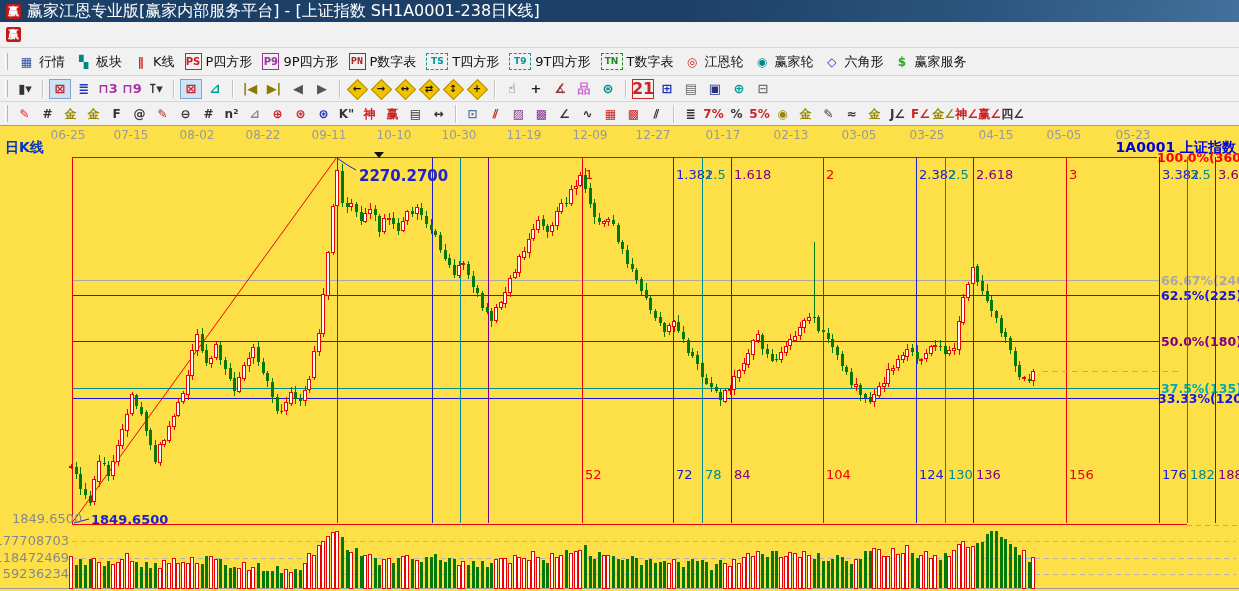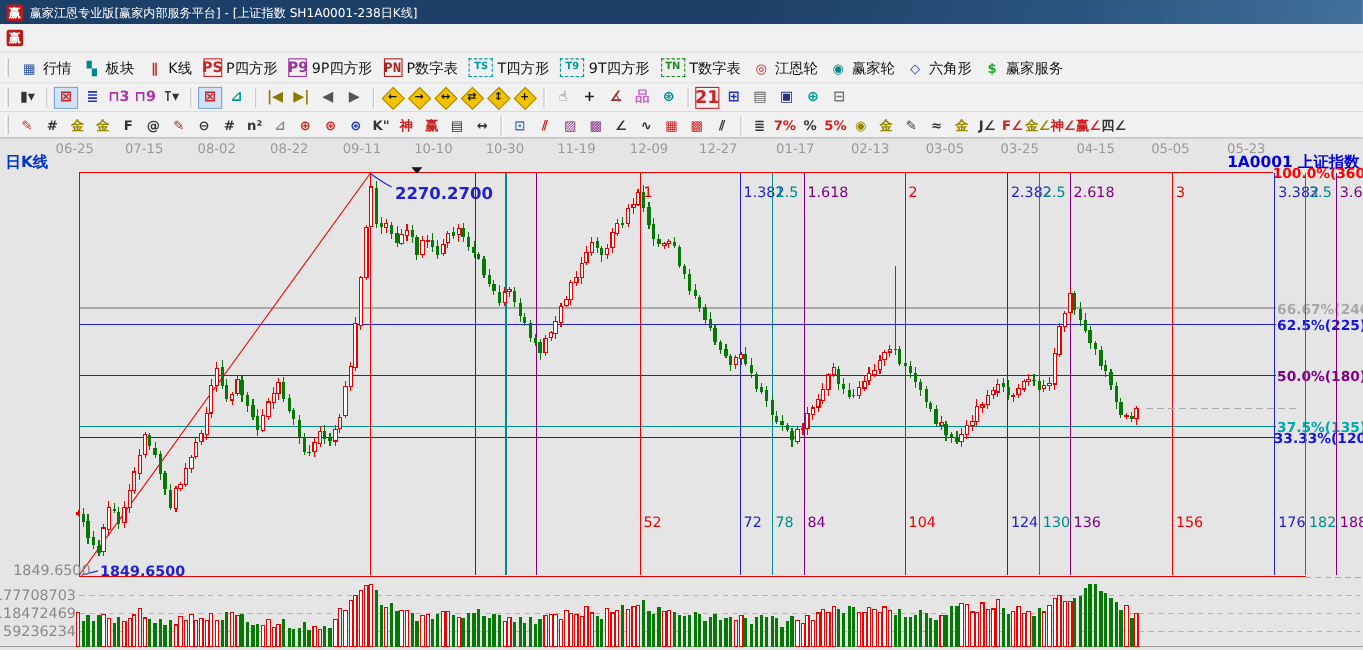--- a/index.html
+++ b/index.html
@@ -4,48 +4,48 @@
 <style>
   html,body{margin:0;padding:0;background:#dfe4ea;}
   *{box-sizing:border-box;}
   .app{position:relative;width:1239px;height:591px;background:#ffffff;overflow:hidden;
        font-family:"DejaVu Sans","Liberation Sans",sans-serif;font-size:13px;color:#111;}
   
   .titlebar{height:22px;background:linear-gradient(100deg,#1b3f66 0%,#1d4068 55%,#2c567f 80%,#41719c 100%);
             display:flex;align-items:center;padding:0 6px;color:#fff;}
   .logo{display:inline-flex;align-items:center;justify-content:center;width:15px;height:15px;
         background:#c01818;color:#fff;font-size:11px;font-weight:bold;border-radius:2px;margin-right:6px;flex:0 0 auto;}
-  .titlebar-text{font-size:11px;white-space:nowrap;}
+  .titlebar-text{font-size:16px;white-space:nowrap;}
   
   .menubar{height:26px;background:#f1f1f1;border-bottom:1px solid #d7d7d7;display:flex;align-items:center;padding:0 6px;}
   .menubar .logo{background:#c01818;}
   .menu-item{padding:3px 9px;white-space:nowrap;cursor:default;}
   
   .toolbar{background:#f1f1f1;display:flex;align-items:center;padding:0 2px;white-space:nowrap;}
   .tb1{height:28px;border-bottom:1px solid #d7d7d7;}
   .tb2{height:26px;border-bottom:1px solid #d7d7d7;}
   .tb3{height:24px;border-bottom:1px solid #9b9b9b;}
   .handle{width:3px;height:17px;border-left:1px solid #ffffff;border-right:1px solid #b5b5b5;margin:0 5px 0 3px;flex:0 0 auto;}
   .tbsep{width:1px;height:18px;background:#c3c3c3;box-shadow:1px 0 0 #ffffff;margin:0 5px;flex:0 0 auto;}
   .tb-item{display:inline-flex;align-items:center;gap:4px;padding:2px 5px;flex:0 0 auto;cursor:default;}
   .tb-ico{display:inline-flex;align-items:center;justify-content:center;min-width:17px;height:17px;
           font-size:12px;font-weight:bold;line-height:1;}
-  .tb-ico.boxed{border:1px solid currentColor;width:17px;font-size:13px;}
+  .tb-ico.boxed{border:1px solid currentColor;width:17px;font-size:10px;}
   .tb-ico.dashedbox{border:1px dashed currentColor;width:22px;font-size:9px;}
   .tb-label{font-size:13px;color:#111;}
   .icon-btn{display:inline-flex;align-items:center;justify-content:center;width:22px;height:20px;
             margin:0 1px;font-size:13px;font-weight:bold;line-height:1;border:1px solid transparent;cursor:default;flex:0 0 auto;}
   .icon-btn.small{width:21px;height:18px;font-size:12px;}
   .icon-btn.sel{background:#cfe3f5;border:1px solid #7da7cf;}
   .dia{position:relative;}
   .dia::before{content:"";position:absolute;left:3px;top:2px;width:13px;height:13px;background:#f2c200;
                border:1px solid #a98a00;transform:rotate(45deg);}
   .dia>span{position:relative;z-index:1;font-size:10px;color:#111;font-weight:bold;}
   
-  .chart-wrap{position:absolute;left:0;top:126px;width:1239px;height:465px;background:#e5e5e5;}
+  .chart-wrap{position:absolute;left:0;top:126px;width:1239px;height:465px;background:#fde047;}
   svg text{font-family:"DejaVu Sans","Liberation Sans",sans-serif;}
 </style>
 </head>
 <body>
 
 <div class="app">
   <div class="titlebar">
     <span class="logo">赢</span>
     <span class="titlebar-text">赢家江恩专业版[赢家内部服务平台] - [上证指数  SH1A0001-238日K线]</span>
   </div>

